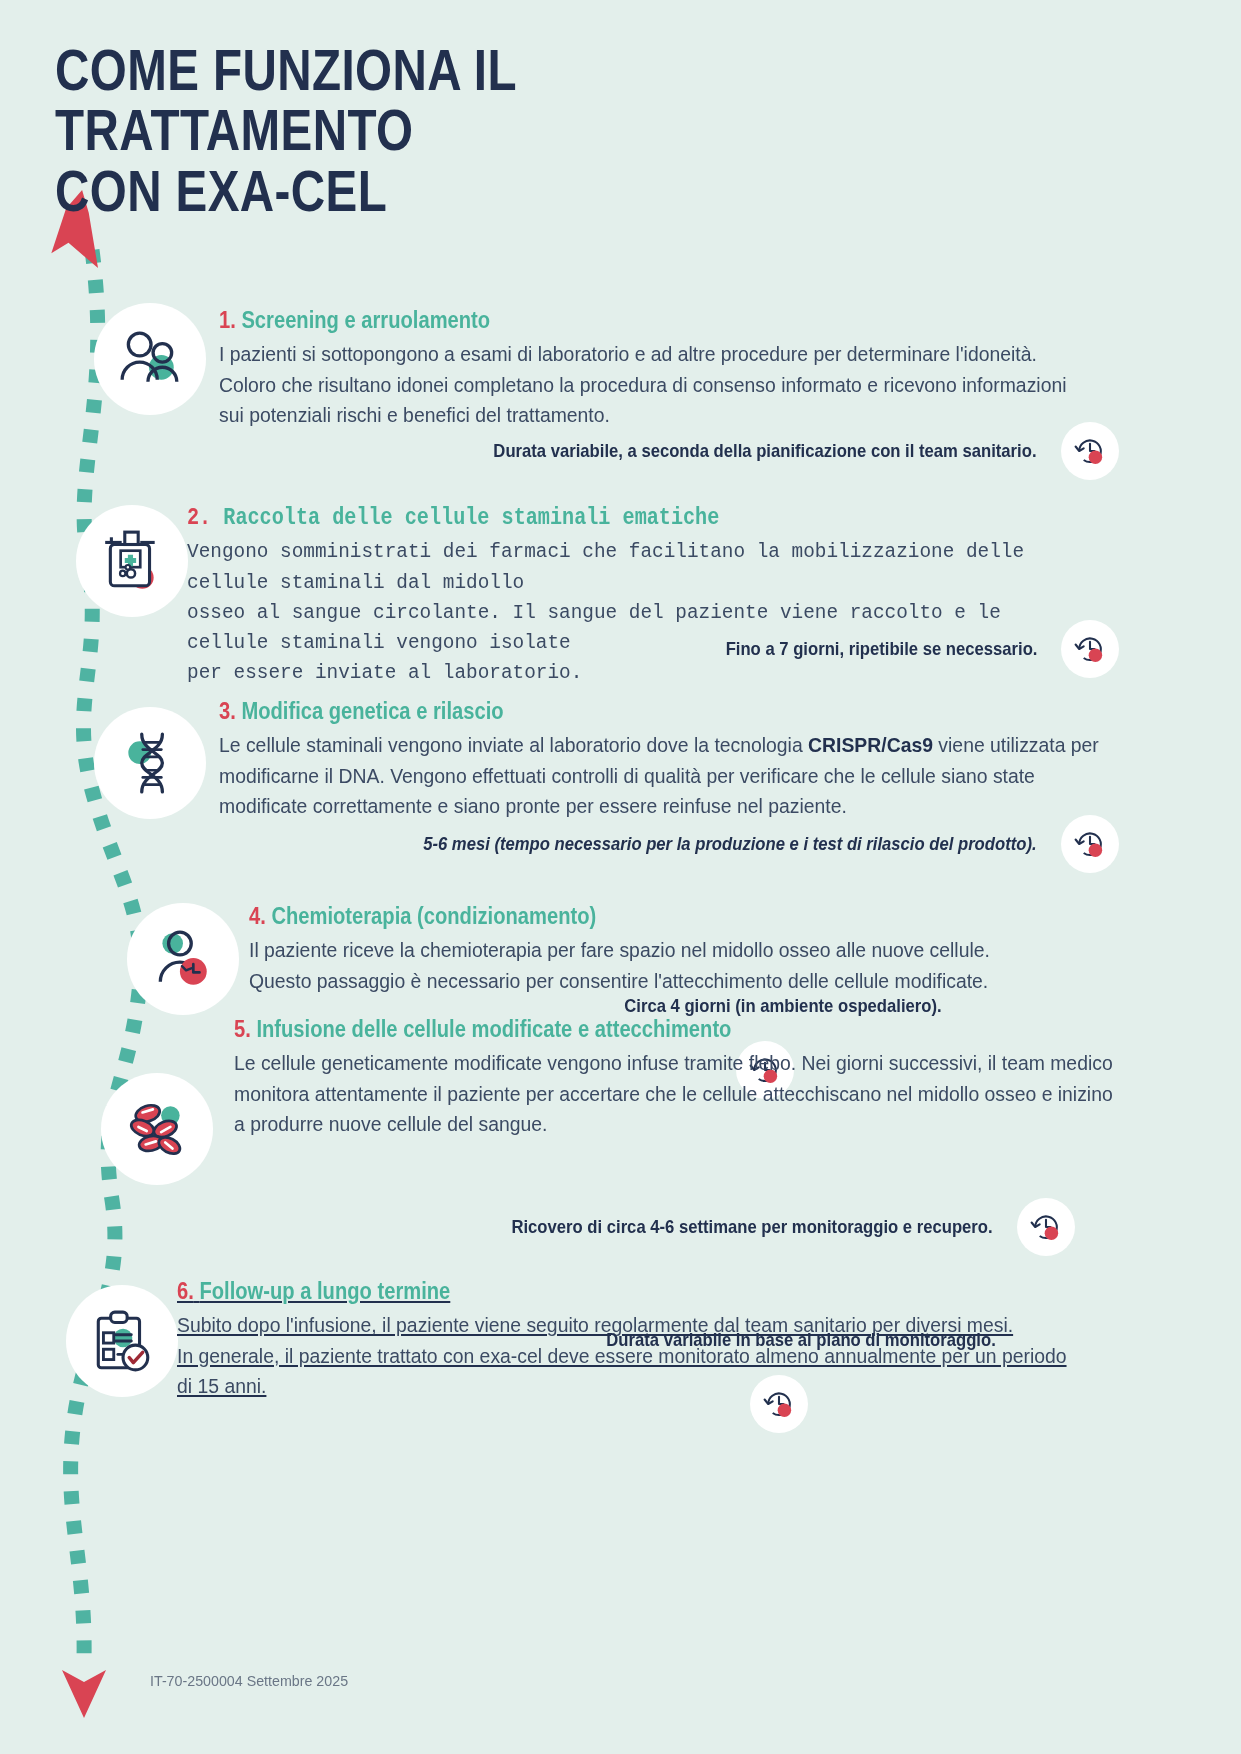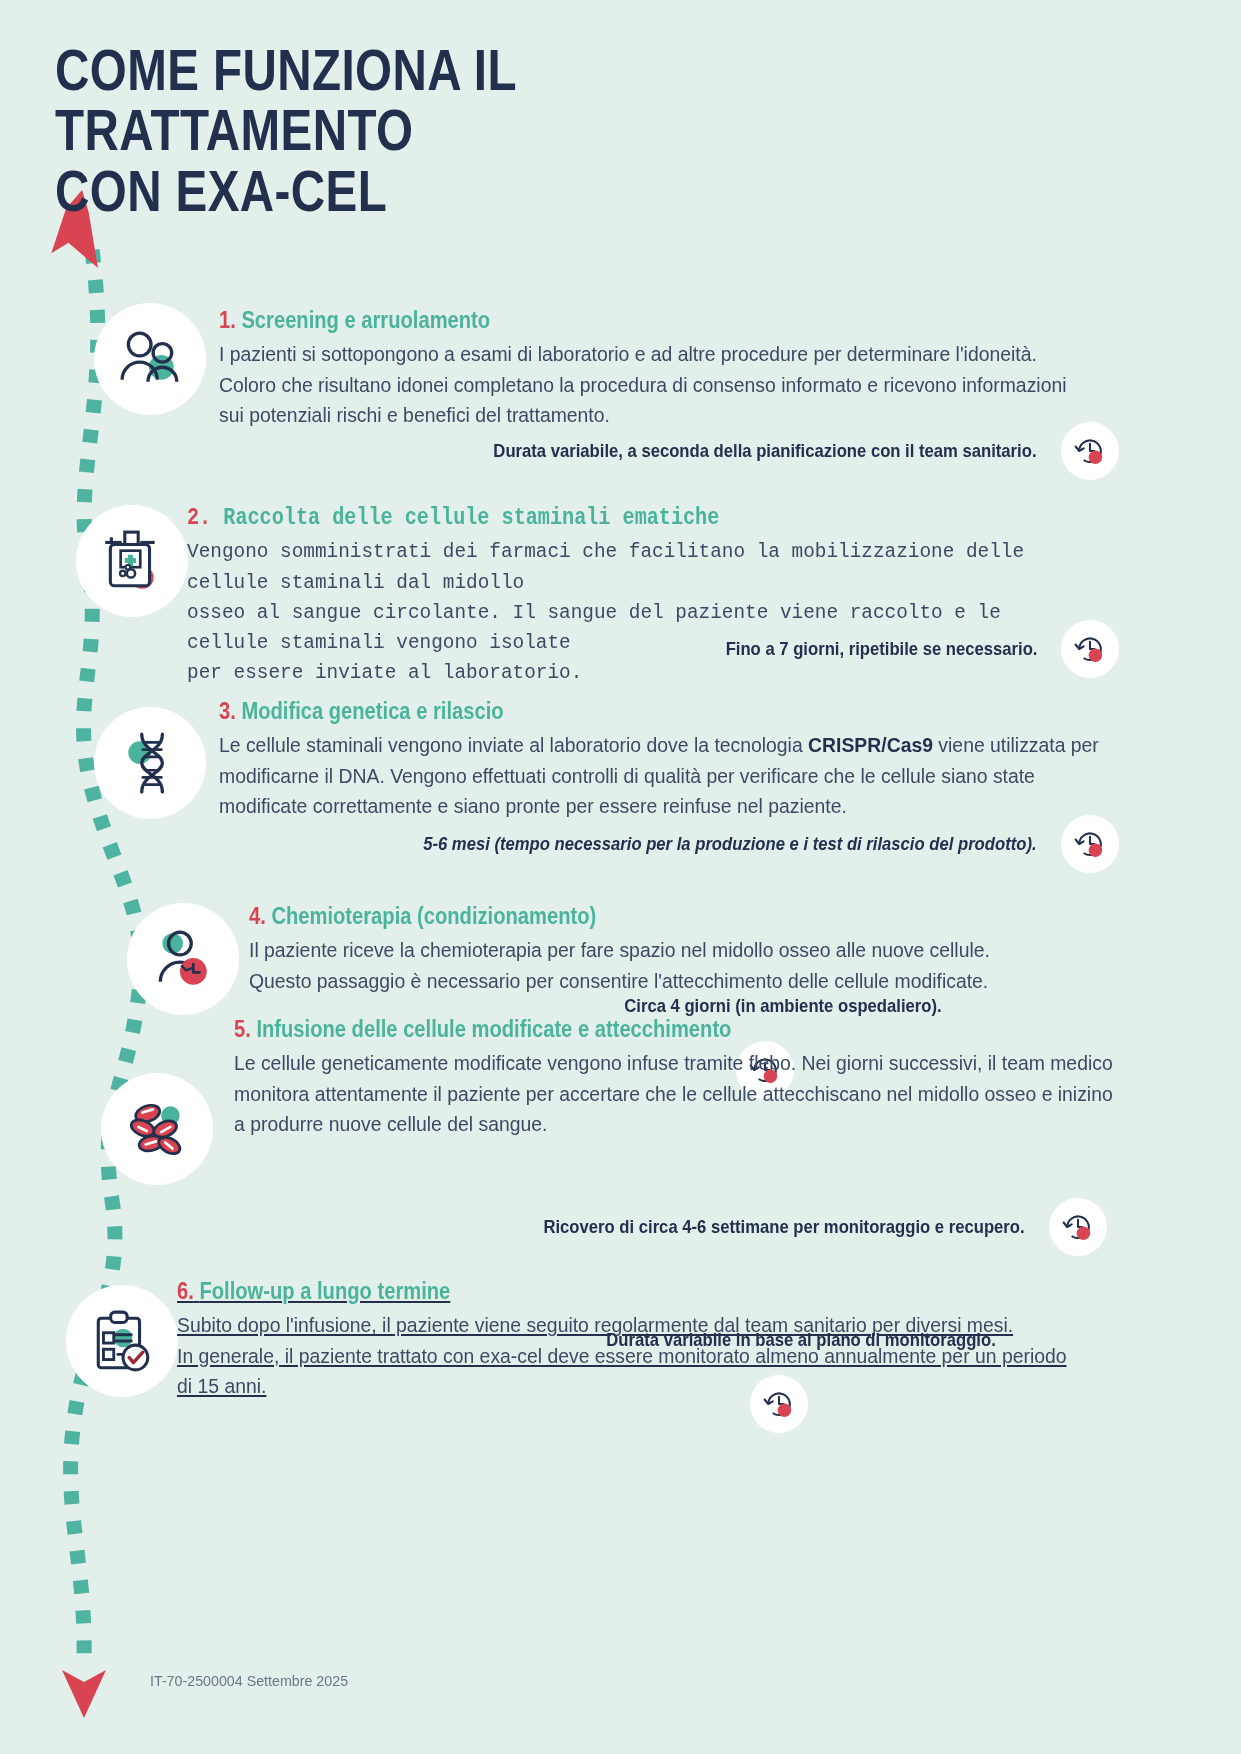--- a/index.html
+++ b/index.html
@@ -287,21 +287,21 @@
     </div>
     <div class="step-body" style="left:180px; top:1016px; width:900px;margin-left:15px;">
       <div class="step-head">
         <span class="step-num">5.</span>
         <span class="step-title">Infusione delle cellule modificate e attecchimento</span>
       </div>
       <div class="step-text">Le cellule geneticamente modificate vengono infuse tramite flebo. Nei giorni successivi, il team medico
 monitora attentamente il paziente per accertare che le cellule attecchiscano nel midollo osseo e inizino
 a produrre nuove cellule del sangue.</div>
     </div>
-    <div class="duration" style="left:428px; top:1198px; width:640px;">
+    <div class="duration" style="left:396px; top:1198px; width:640px;">
       <div class="duration-text">Ricovero di circa 4-6 settimane per monitoraggio e recupero.</div>
       <div class="clock-badge">
         <svg viewBox="0 0 40 40" xmlns="http://www.w3.org/2000/svg">
           <path d="M8,20 a12,12 0 1 1 5,10" fill="none" stroke="#22304e" stroke-width="2.3"></path>
           <polyline points="4,15 8,20 13,17" fill="none" stroke="#22304e" stroke-width="2.3" stroke-linecap="round" stroke-linejoin="round"></polyline>
           <polyline points="20,12 20,20 25,20" fill="none" stroke="#22304e" stroke-width="2.3" stroke-linecap="round" stroke-linejoin="round"></polyline>
           <circle cx="26" cy="27" r="7.5" fill="#d94453"></circle>
         </svg>
       </div>
     </div>

